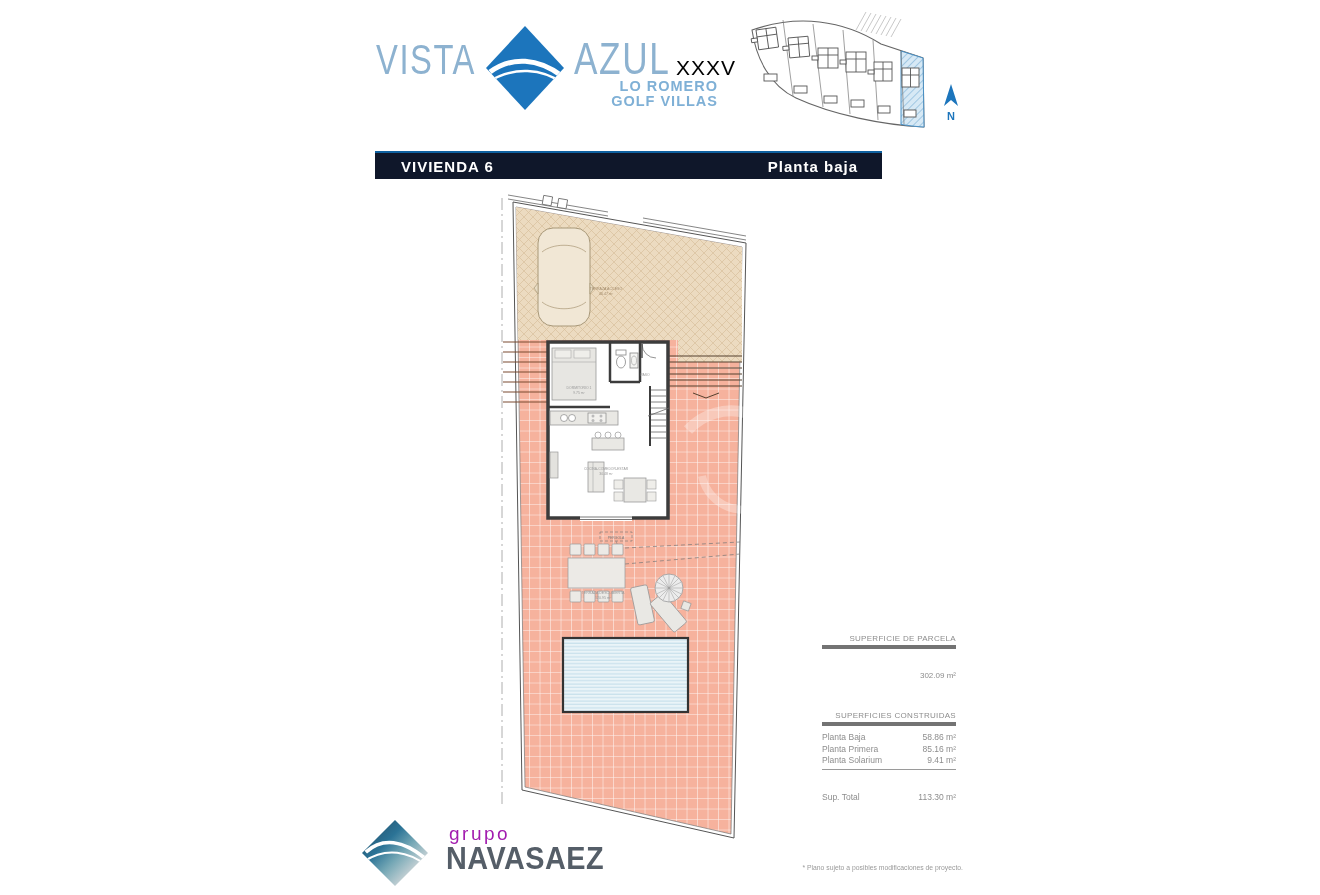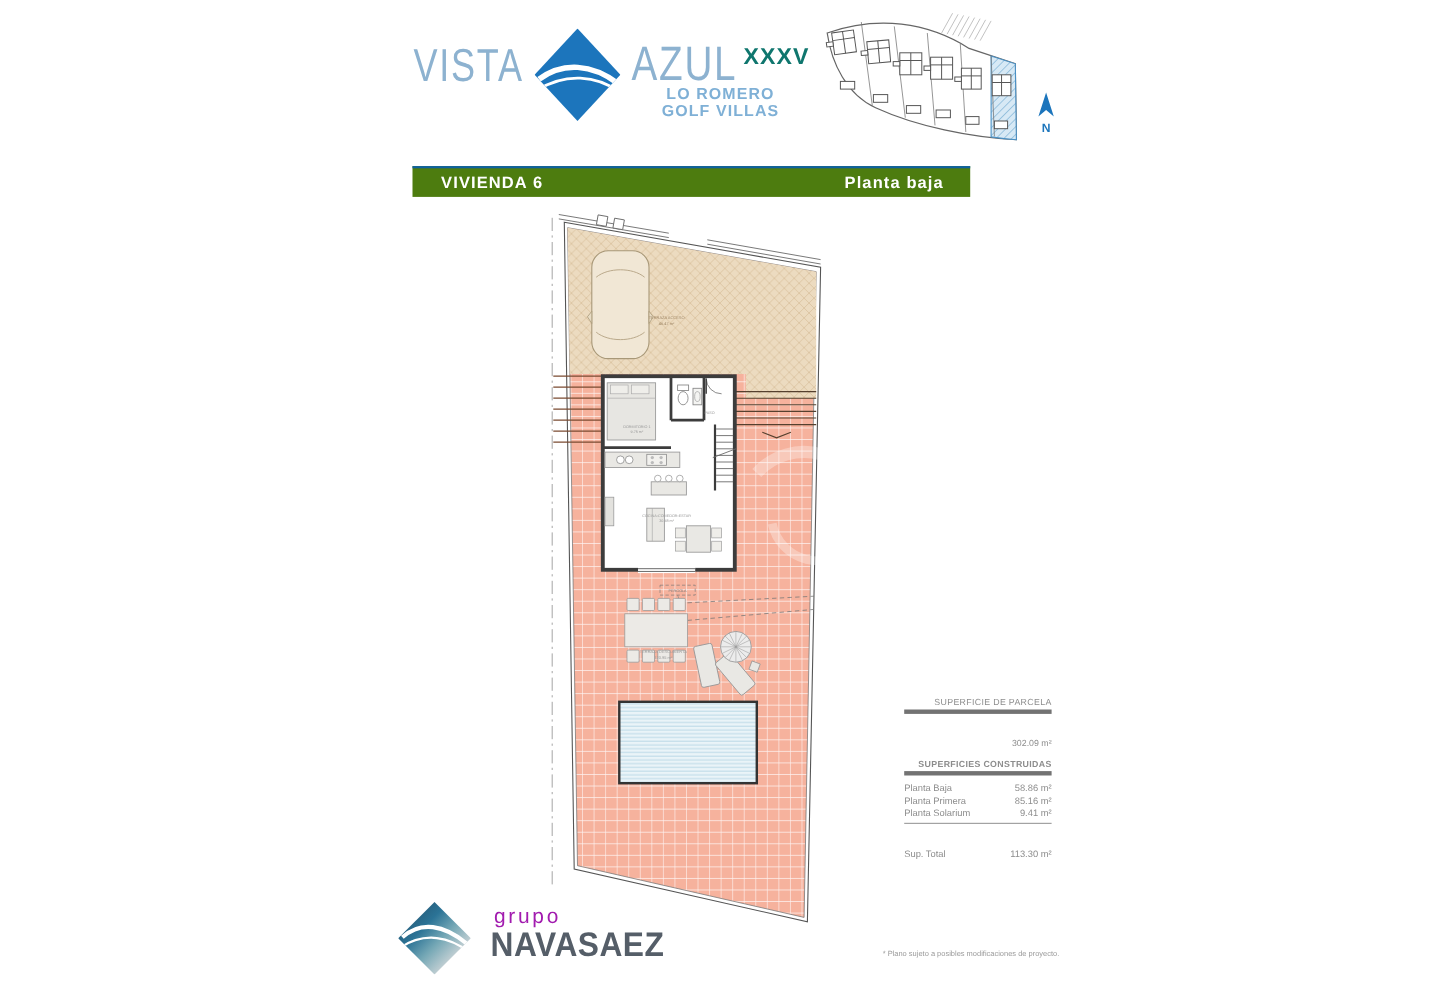--- a/index.html
+++ b/index.html
@@ -4,36 +4,36 @@
 <style>
   html,body{margin:0;padding:0;background:#fff;}
   .page{position:relative;width:1163px;height:895px;background:#ffffff;overflow:hidden;
         font-family:"Liberation Sans", sans-serif;}
   .abs{position:absolute;}
   
   .logo-vista{left:376px;top:36px;font-size:42px;font-weight:300;color:#8db2d0;
               letter-spacing:2px;transform:scaleX(.78);transform-origin:left top;}
   .logo-azul{left:574px;top:34px;font-size:44px;font-weight:300;color:#8db2d0;
              letter-spacing:2px;transform:scaleX(.8);transform-origin:left top;}
-  .logo-xxxv{left:676px;top:40px;font-size:21px;font-weight:bold;color:#0f766e;letter-spacing:1px;}
-  .logo-sub{left:592px;top:79px;width:126px;text-align:center;font-size:14.5px;line-height:15px;
+  .logo-xxxv{left:676px;top:56px;font-size:21px;font-weight:normal;color:#000000;letter-spacing:1px;}
+  .logo-sub{left:592px;top:79px;width:126px;text-align:right;font-size:14.5px;line-height:15px;
             color:#7fb0d6;letter-spacing:1px;font-weight:bold;}
   
-  .titlebar{left:375px;top:151px;width:507px;height:28px;background:#4d7c0f;
+  .titlebar{left:375px;top:151px;width:507px;height:28px;background:#0f172a;
             border-top:2px solid #0f61a0;display:flex;align-items:center;
             justify-content:space-between;box-sizing:border-box;padding:0 24px 0 26px;}
   .titlebar span{color:#fff;font-weight:bold;font-size:15px;letter-spacing:1px;}
   
   .plan-svg{left:488px;top:190px;width:490px;height:665px;}
   .siteplan-svg{left:738px;top:10px;width:230px;height:122px;}
   
   .surfaces{left:822px;top:634px;width:134px;color:#8d8d8d;}
   .sur-head{font-size:8px;text-align:right;border-bottom:4px solid #737373;
             padding-bottom:2px;letter-spacing:.3px;}
-  .sur-head2{margin-top:10px;font-weight:bold;}
+  .sur-head2{margin-top:31px;}
   .sur-val{font-size:8px;text-align:right;margin-top:22px;}
   .sur-rows{margin-top:6px;border-bottom:1px solid #9a9a9a;padding-bottom:2px;}
   .sur-row{display:flex;justify-content:space-between;font-size:8.5px;line-height:11.5px;}
   .sur-total{display:flex;justify-content:space-between;font-size:8.5px;margin-top:22px;}
   
   .f-diamond{left:362px;top:820px;width:66px;height:66px;}
   .f-grupo{left:449px;top:823px;font-size:19px;color:#a21caf;letter-spacing:2.5px;}
   .f-nava{left:446px;top:841px;font-size:31px;font-weight:bold;color:#555e68;
           letter-spacing:.5px;transform:scaleX(.93);transform-origin:left top;}
   .footnote{left:777px;top:864px;width:186px;text-align:right;font-size:6.8px;color:#9a9a9a;}

